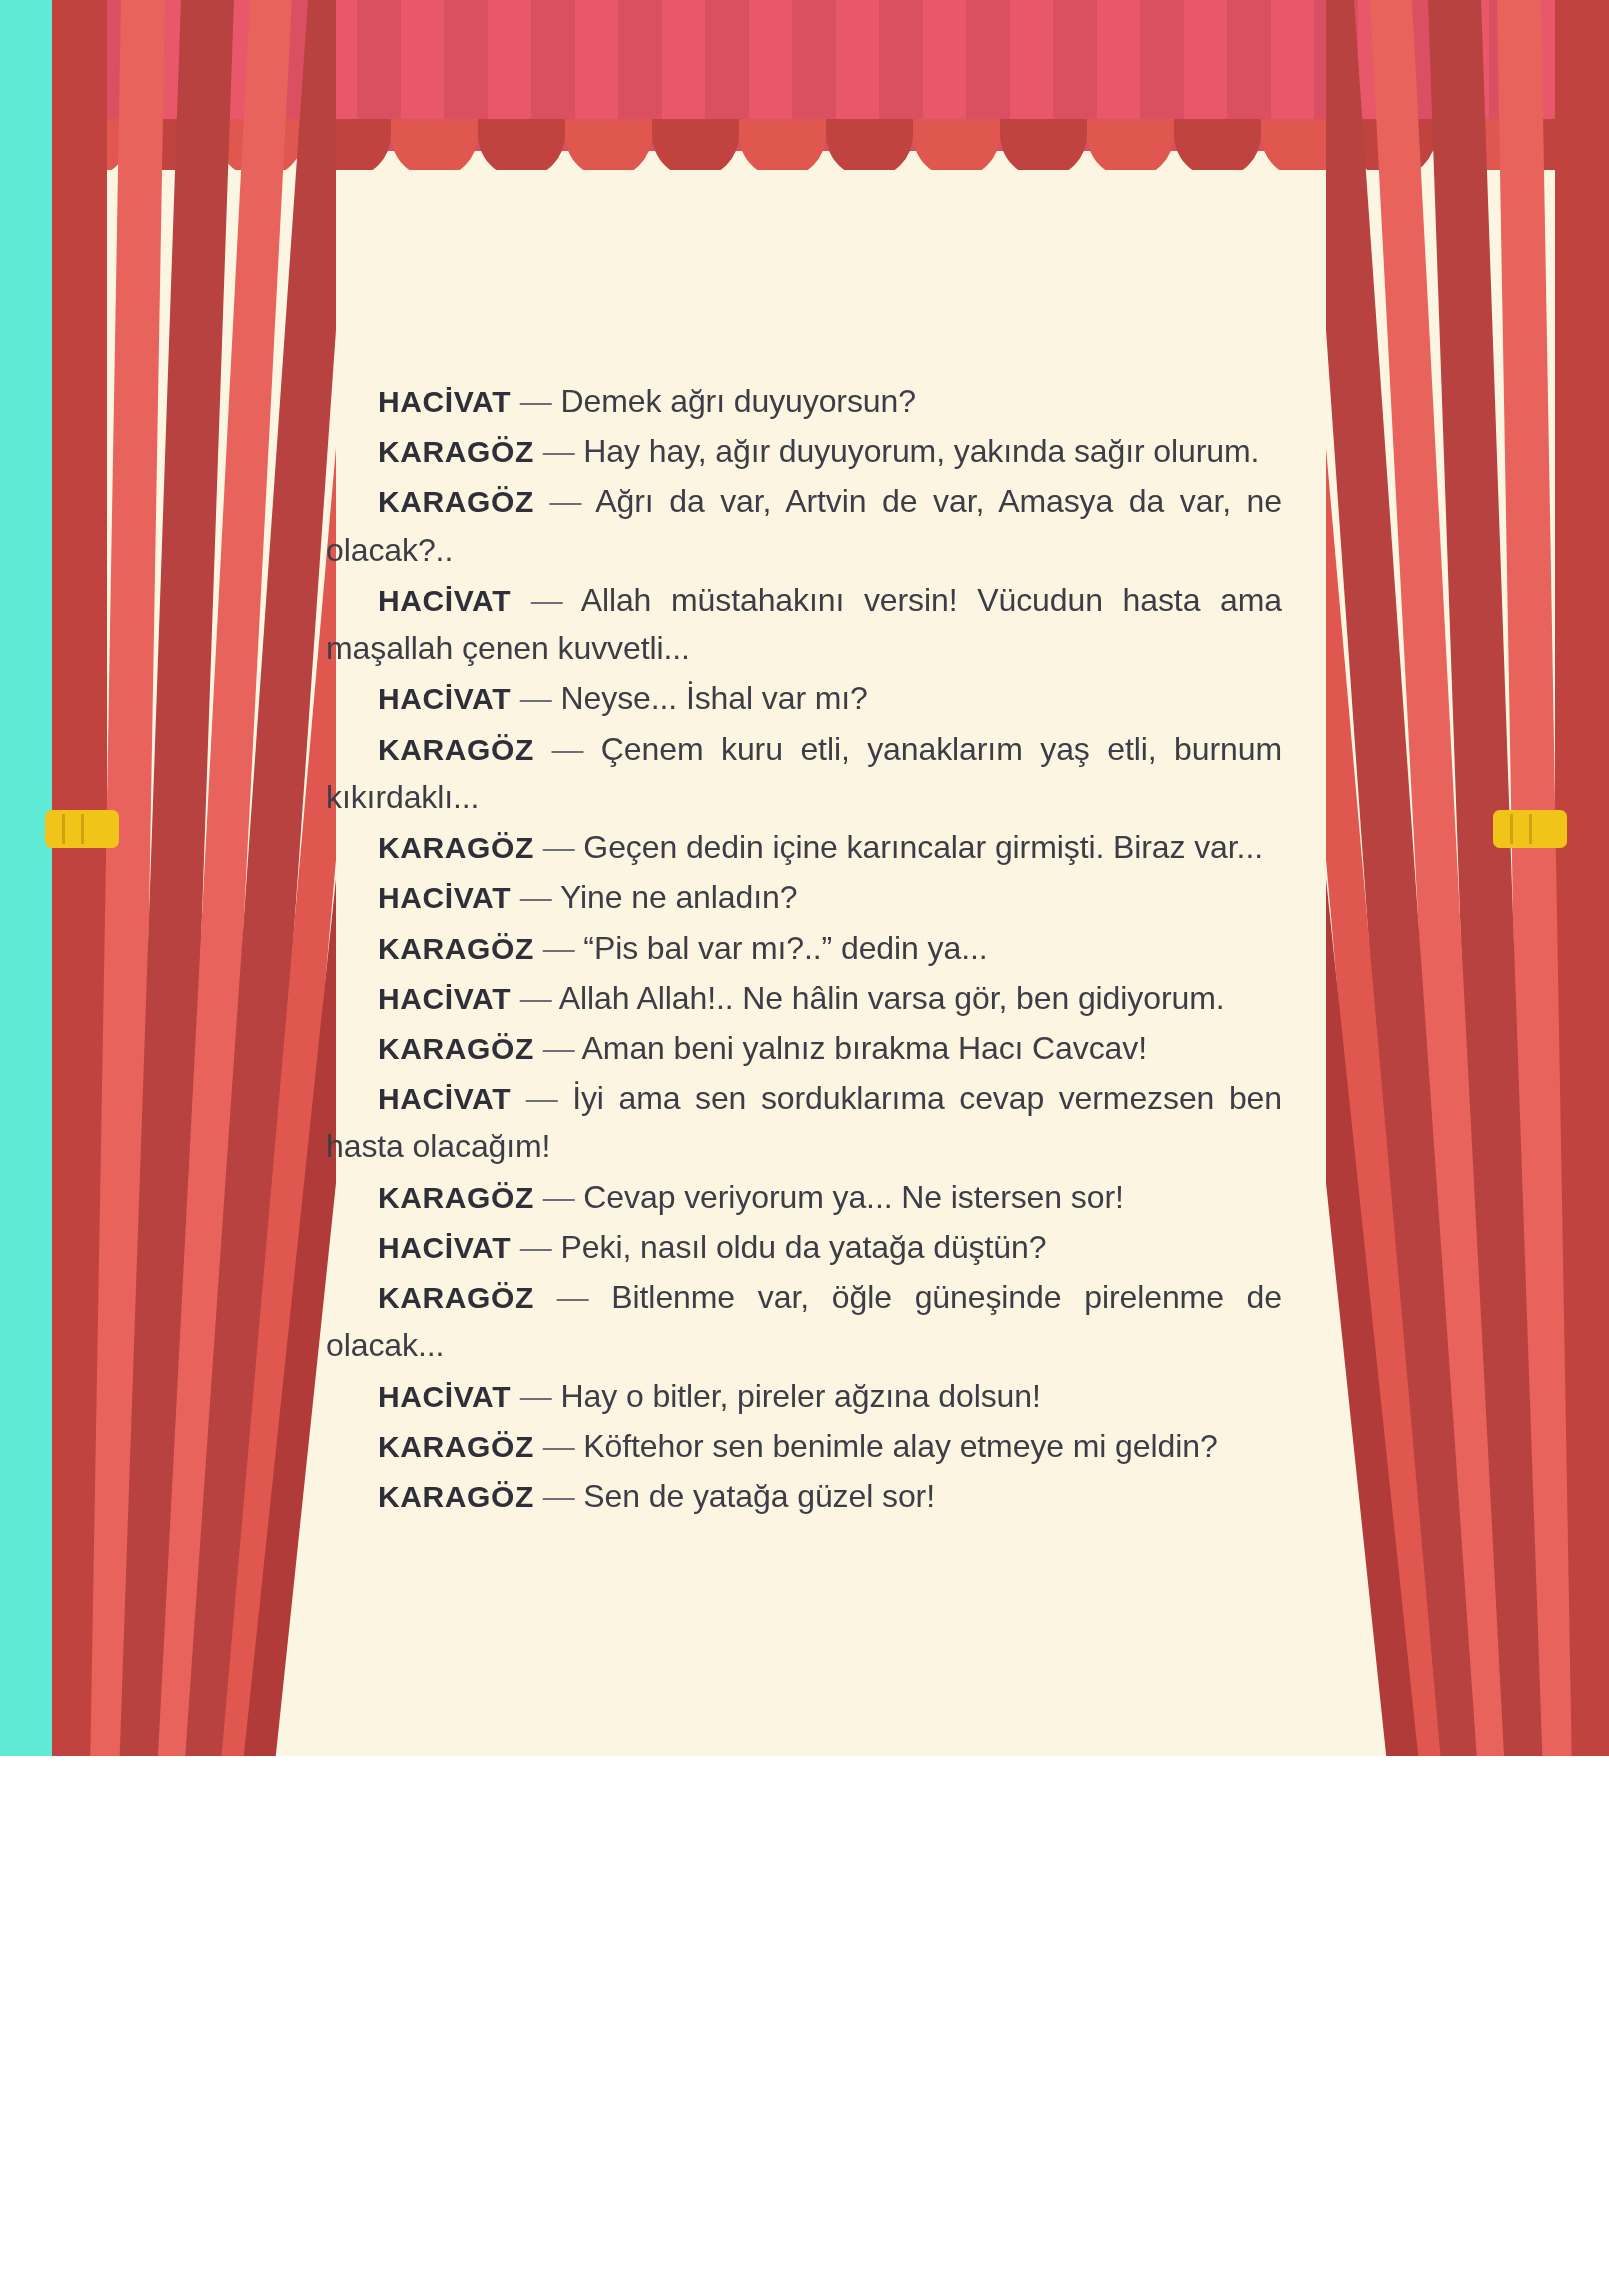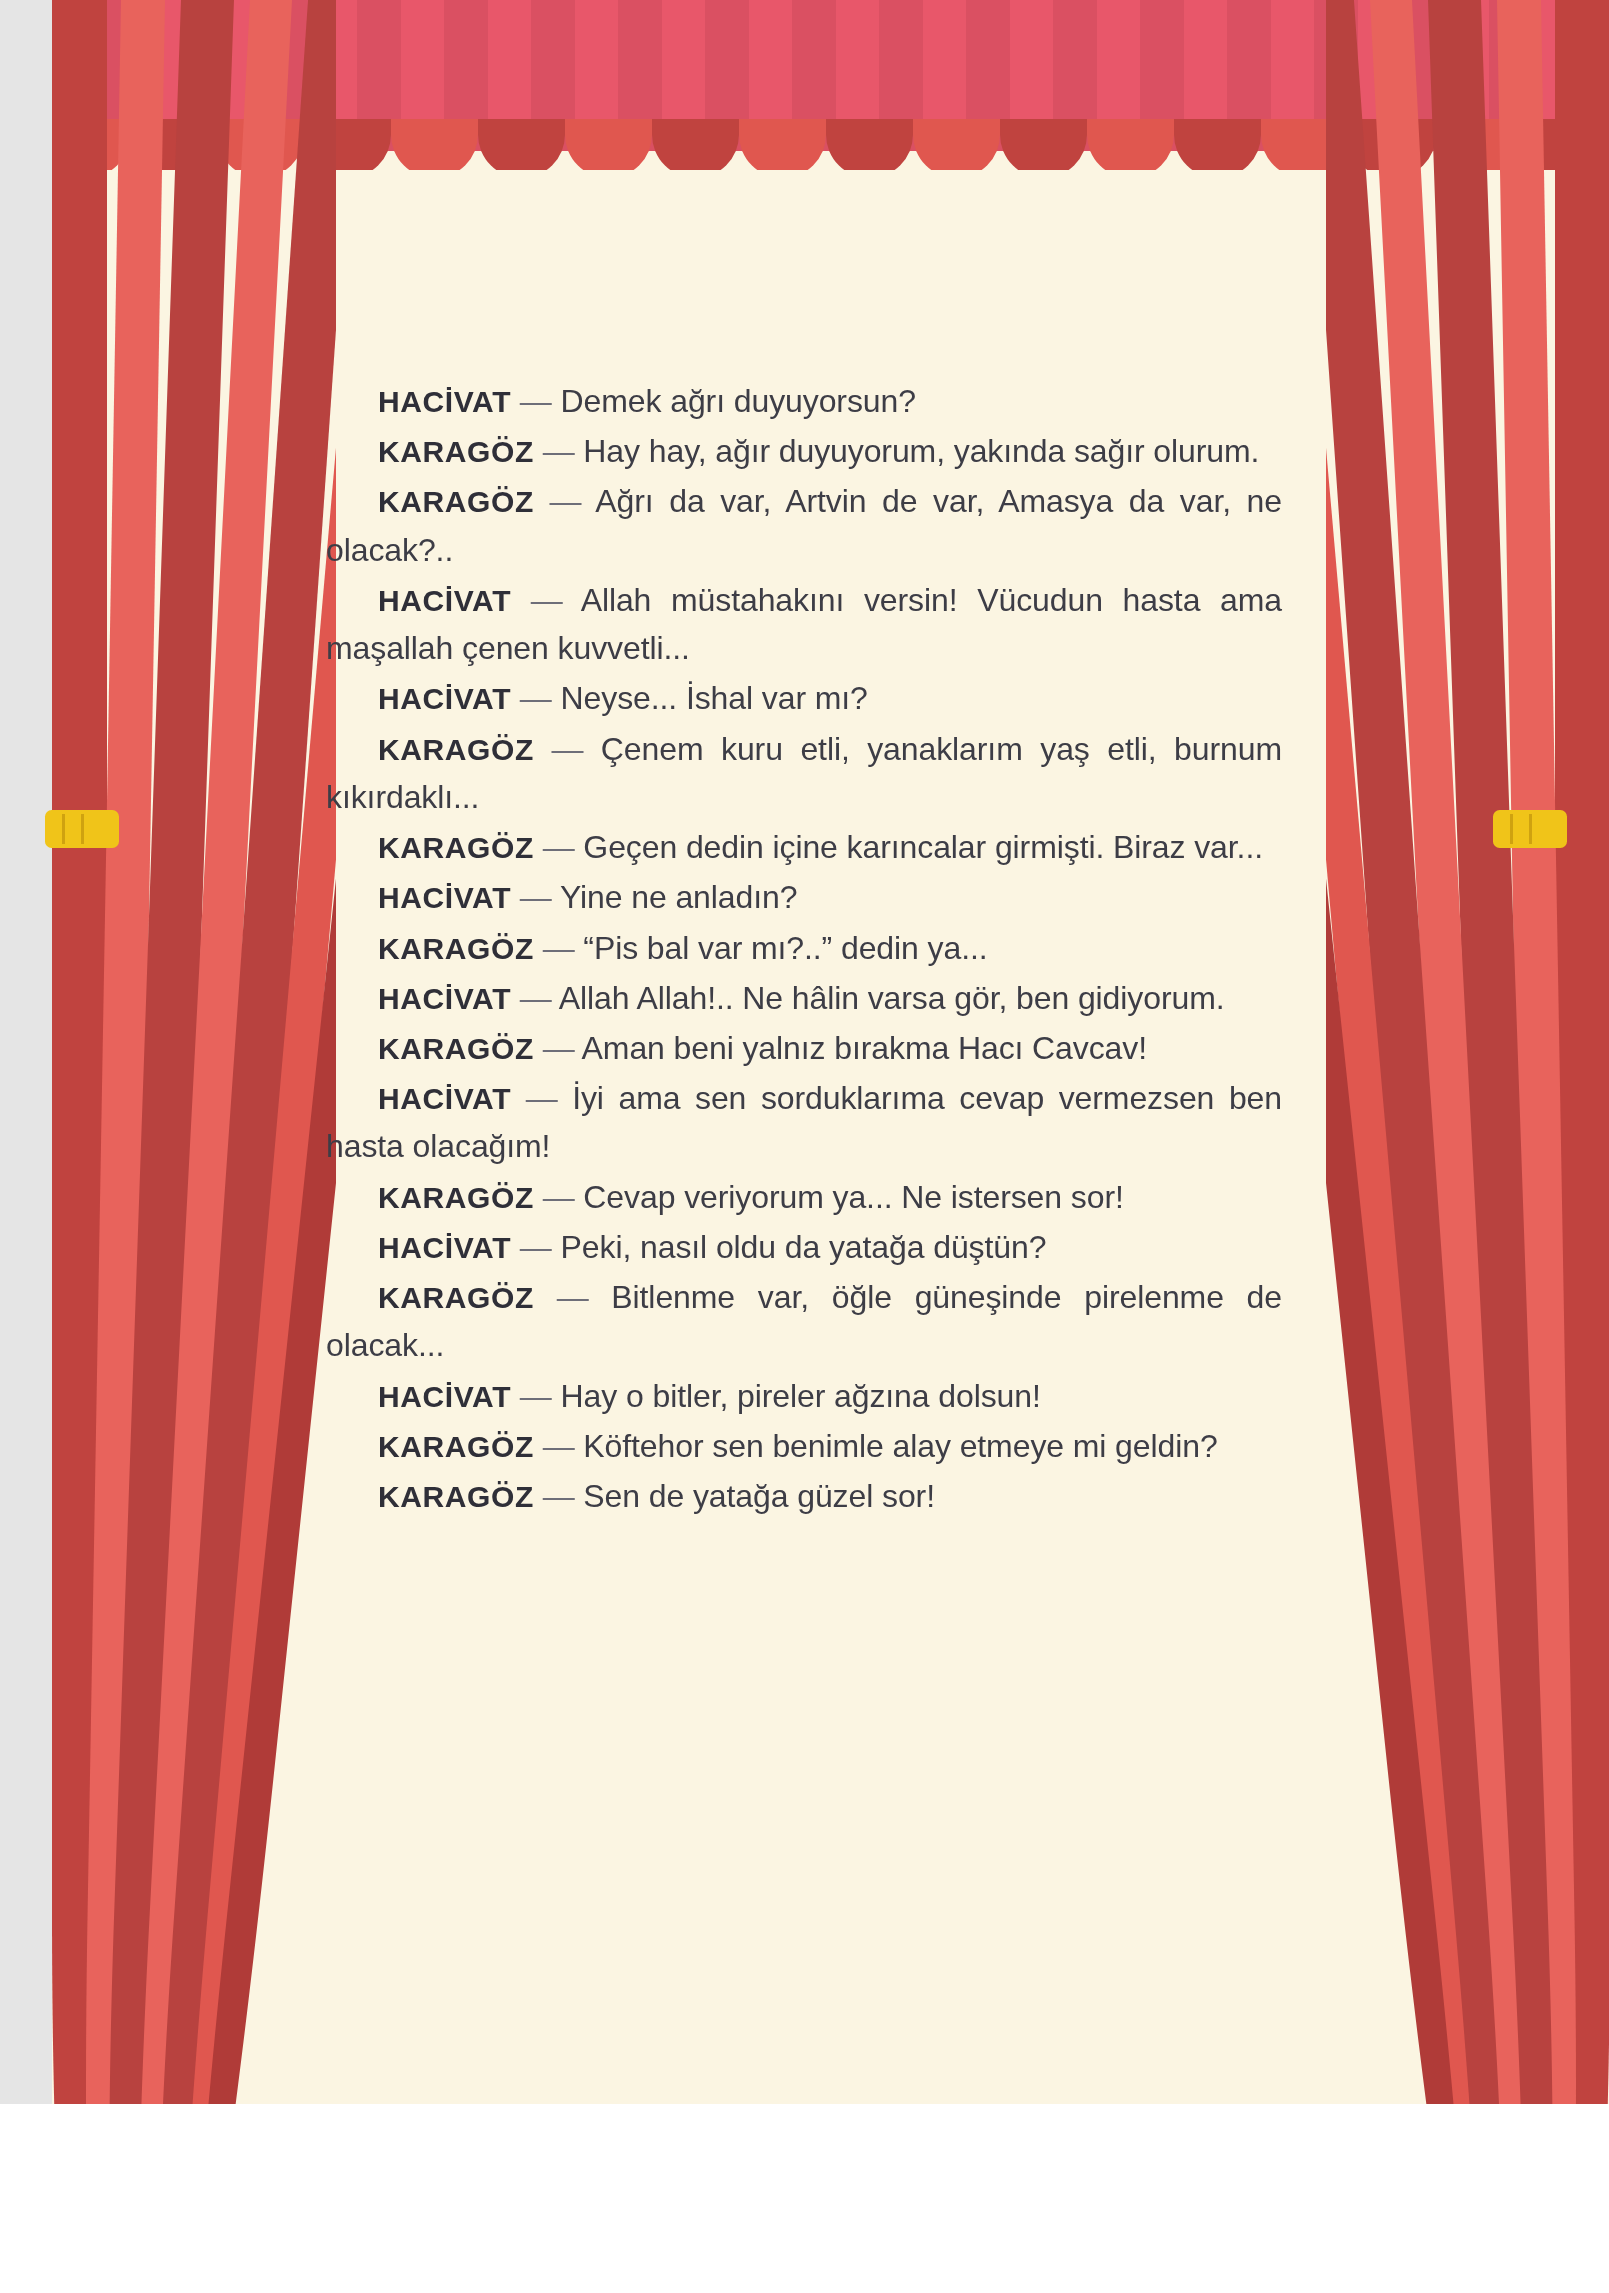--- a/index.html
+++ b/index.html
@@ -6,23 +6,23 @@
     margin: 0;
     padding: 0;
     background: #ffffff;
   }
   body {
     font-family: "Liberation Sans", sans-serif;
   }
   #page {
     position: relative;
     width: 1610px;
-    height: 2104px;
+    height: 1756px;
     overflow: hidden;
-    background: #e5e5e5;
+    background: #5eead4;
   }
 
   
   .paper {
     position: absolute;
     left: 52px;
     top: 0;
     width: 1558px;
     height: 2266px;
     background: #fbf5e2;

